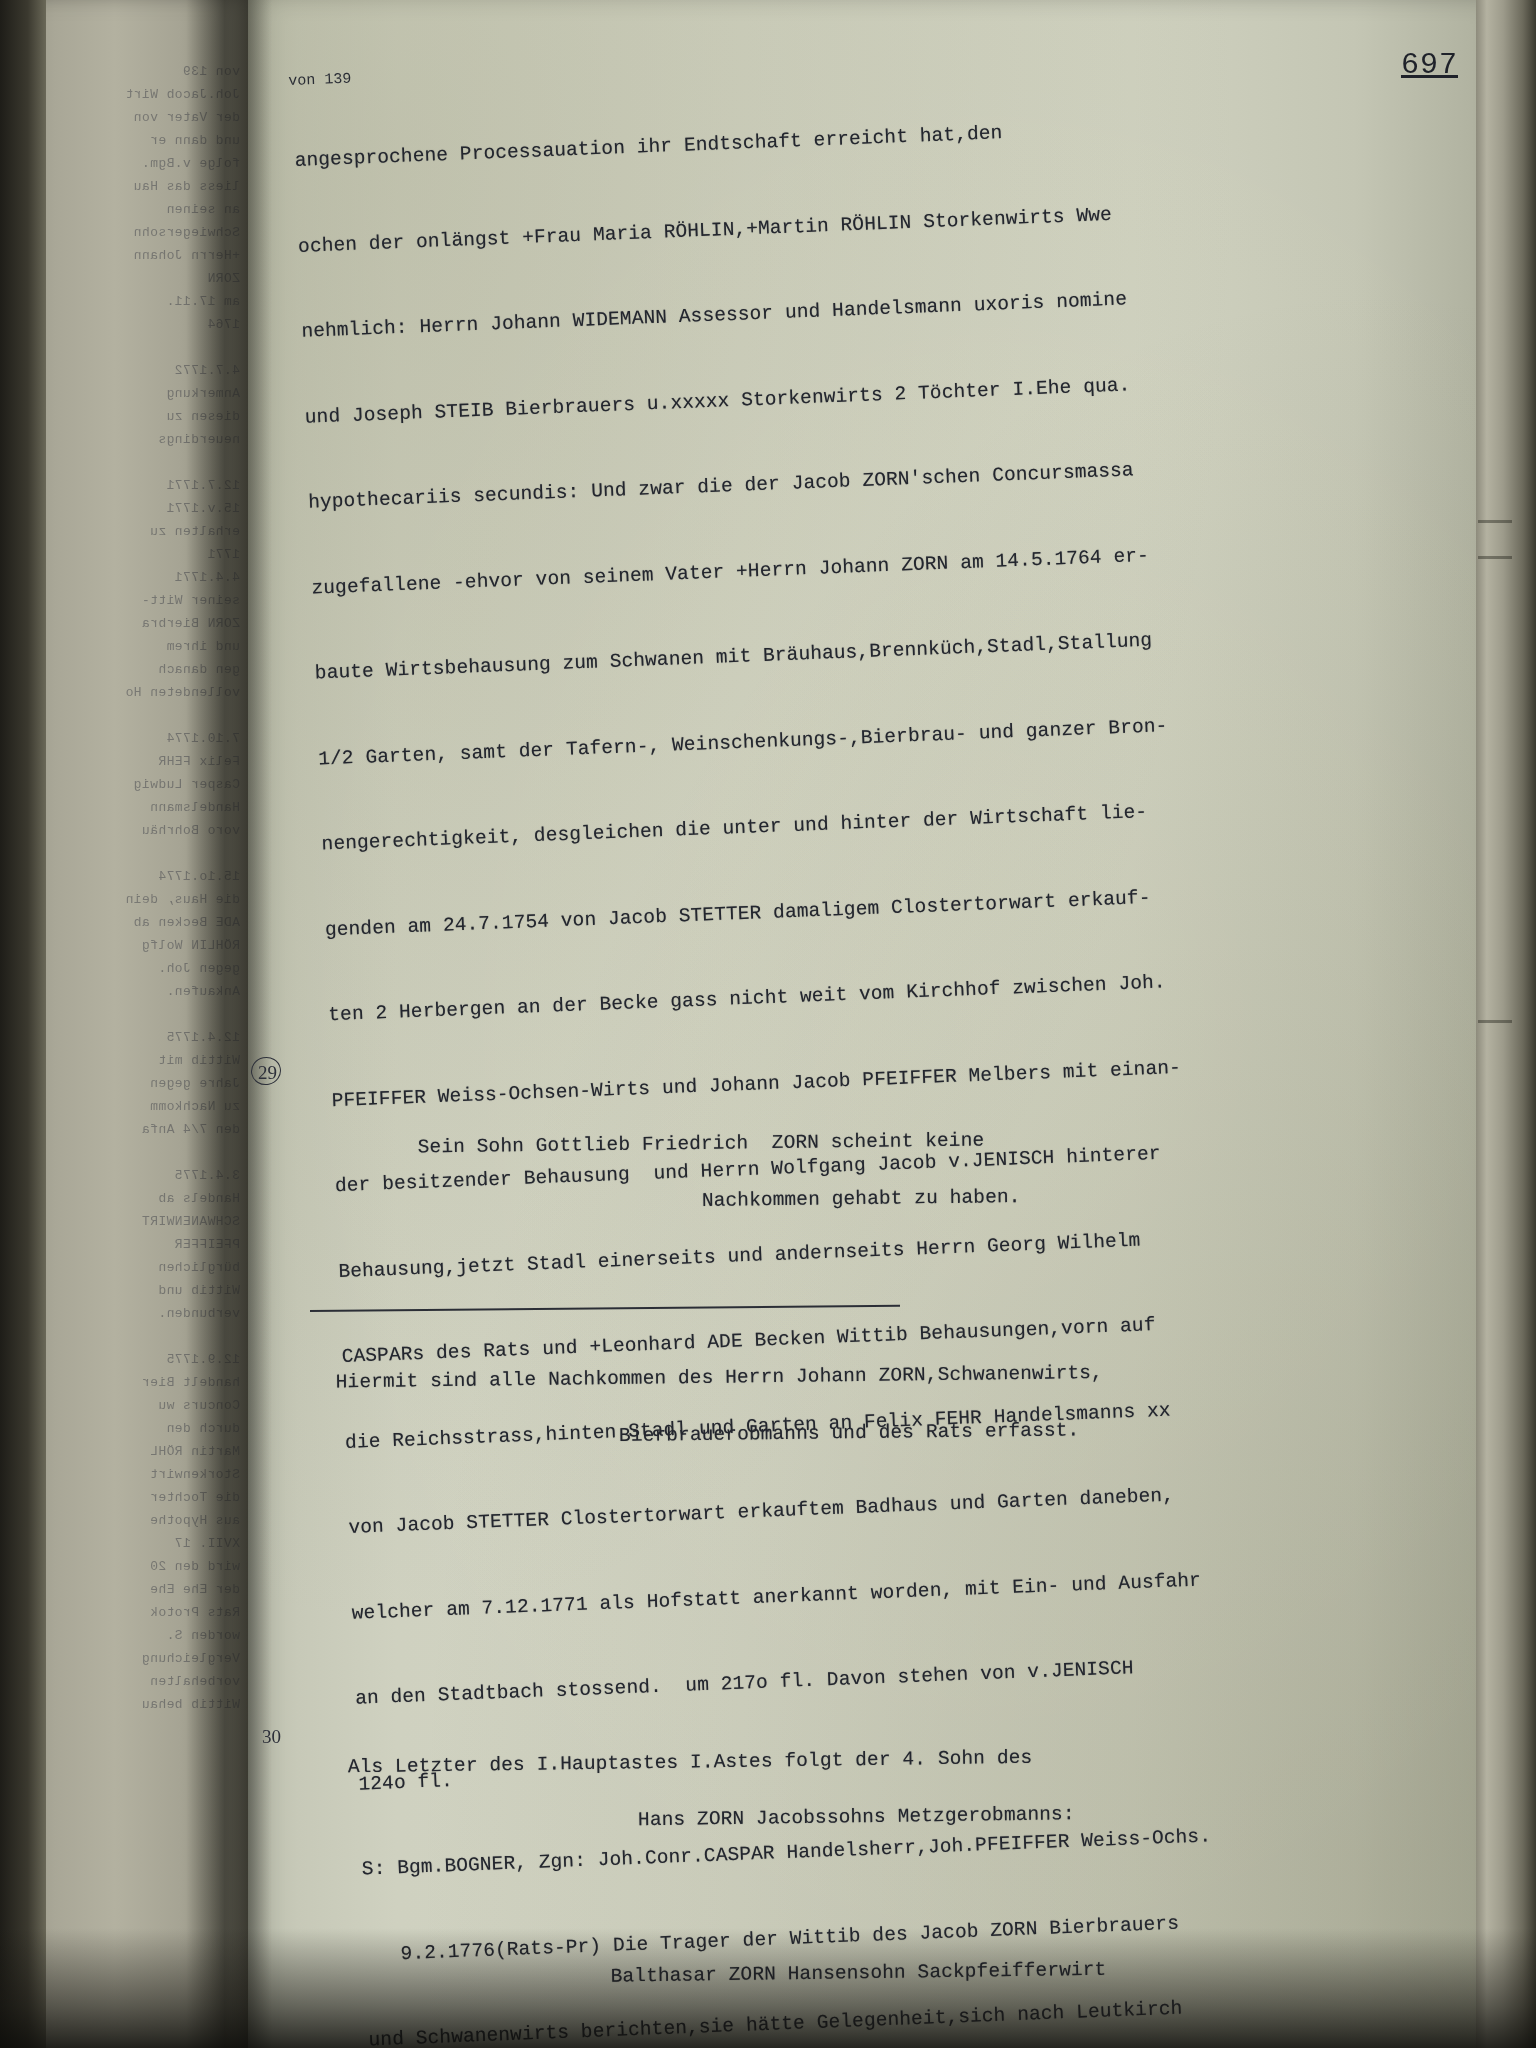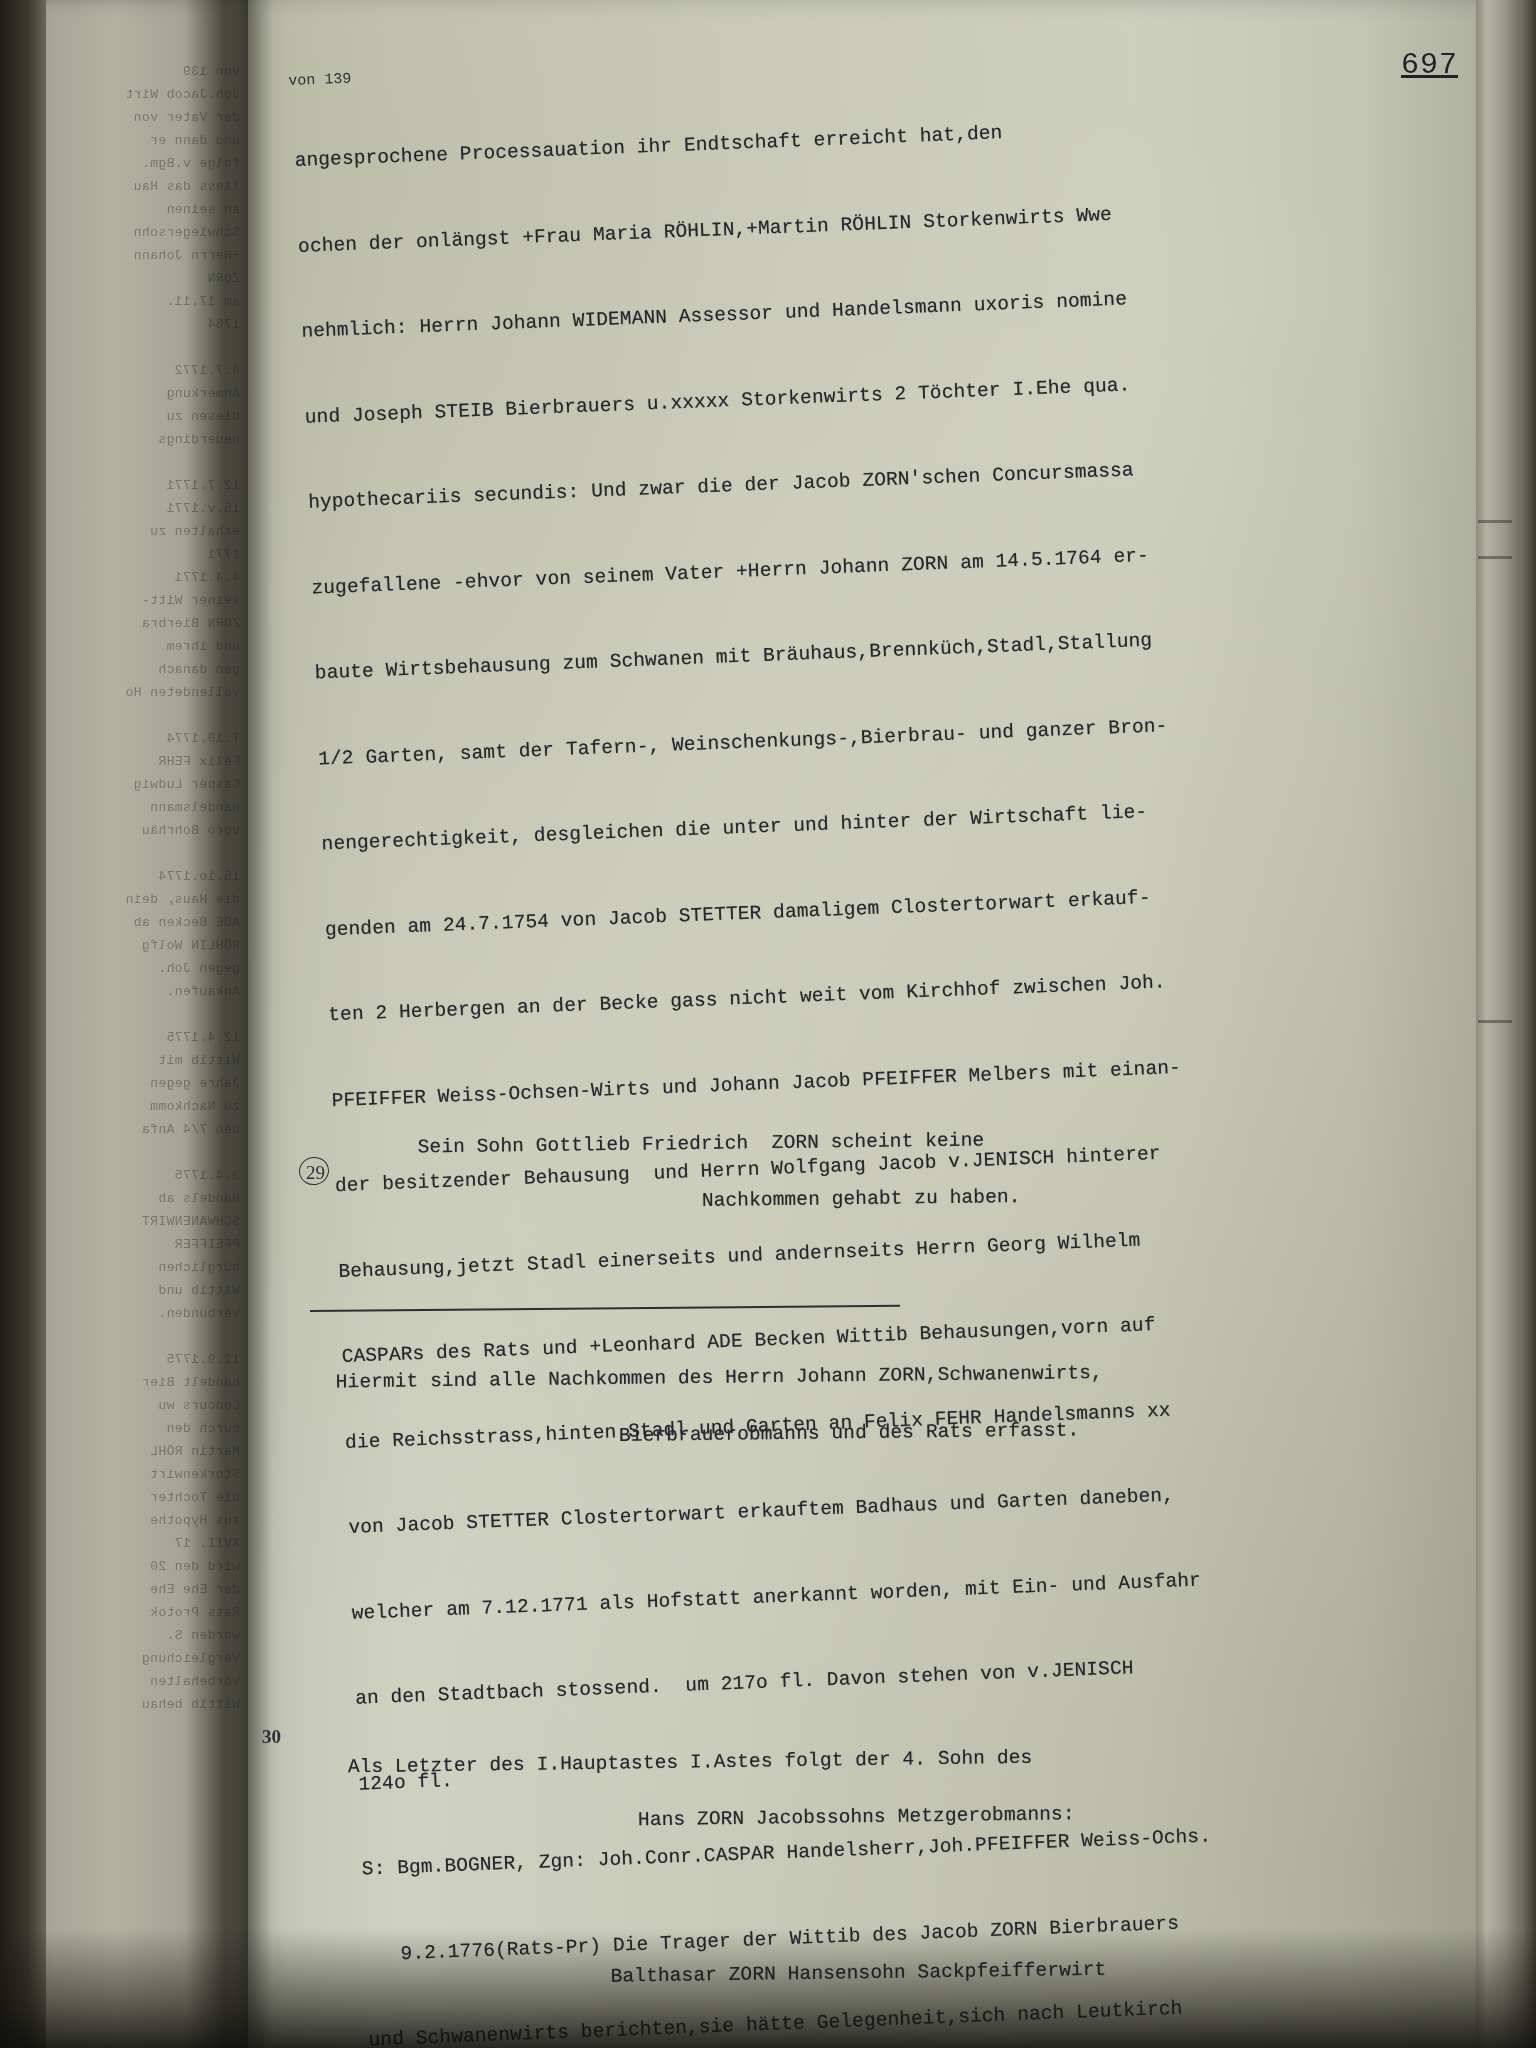--- a/index.html
+++ b/index.html
@@ -328,34 +328,34 @@
     <span class="ln">welcher am 7.12.1771 als Hofstatt anerkannt worden, mit Ein- und Ausfahr</span>
     <span class="ln">an den Stadtbach stossend.  um 217o fl. Davon stehen von v.JENISCH</span>
     <span class="ln">124o fl.</span>
     <span class="ln">S: Bgm.BOGNER, Zgn: Joh.Conr.CASPAR Handelsherr,Joh.PFEIFFER Weiss-Ochs.</span>
     <span class="ln">   9.2.1776(Rats-Pr) Die Trager der Wittib des Jacob ZORN Bierbrauers</span>
     <span class="ln">und Schwanenwirts berichten,sie hätte Gelegenheit,sich nach Leutkirch</span>
     
     
   </div>
 
-  <div class="circle-num ring" style="left:258px; top:1162px;margin-left:48px;"><span>29</span></div>
+  <div class="circle-num ring" style="left:258px; top:1062px;"><span>29</span></div>
   <div class="typed block-son">
     <span class="ln">Sein Sohn Gottlieb Friedrich  ZORN scheint keine</span>
     <span class="center">Nachkommen gehabt zu haben.</span>
   </div>
 
   <div class="rule"></div>
 
   <div class="typed block-final">
     <span class="ln">Hiermit sind alle Nachkommen des Herrn Johann ZORN,Schwanenwirts,</span>
     <span class="center">Bierbrauerobmanns und des Rats erfasst.</span>
   </div>
 
-  <div class="circle-num" style="left:262px; top:1726px;font-weight:bold;"><span>30</span></div>
+  <div class="circle-num" style="left:262px; top:1726px;"><span>30</span></div>
   <div class="typed block-last">
     <span class="ln">Als Letzter des I.Hauptastes I.Astes folgt der 4. Sohn des</span>
     <span class="center">Hans ZORN Jacobssohns Metzgerobmanns:</span>
     <span class="center" style="height:14px;"></span>
     <span class="center">Balthasar ZORN Hansensohn Sackpfeifferwirt</span>
     <span class="center">und seine Nachkommen.</span>
   </div>
 
   <div class="right-edge">
     <div class="tick" style="top:520px;"></div>

